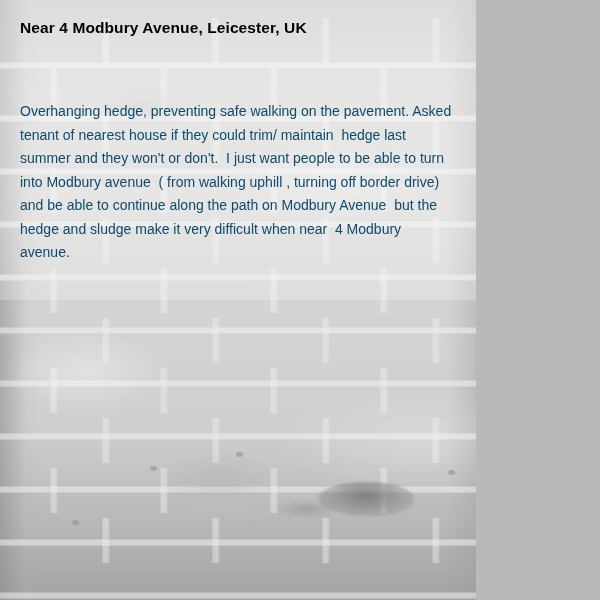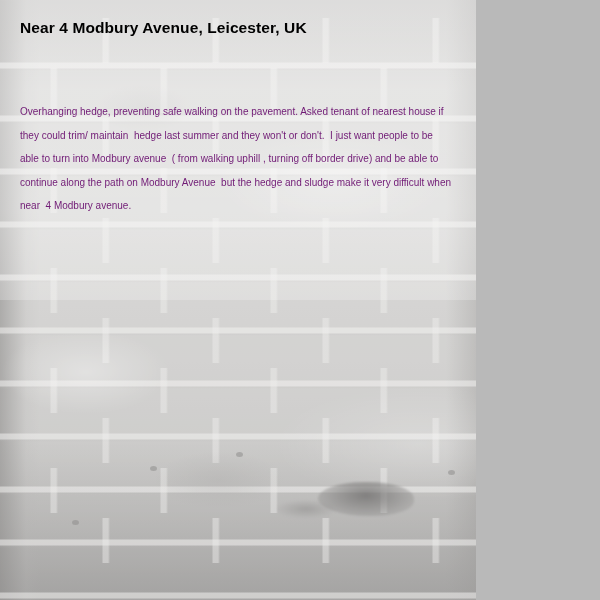--- a/index.html
+++ b/index.html
@@ -133,23 +133,23 @@
   .title {
     font-size: 15.5px;
     font-weight: bold;
     color: #000000;
     letter-spacing: 0.1px;
     margin: 0 0 0 0;
     line-height: 20px;
   }
   .body-text {
     margin-top: 62px;
-    font-size: 10px;
+    font-size: 14px;
     line-height: 23.5px;
-    color: #701a75;
+    color: #0c4a6e;
     max-width: 548px;
     white-space: pre-wrap;
   }
 </style>
 </head>
 <body>
 
 <div class="report-card">
 
   <div class="photo-bg">

